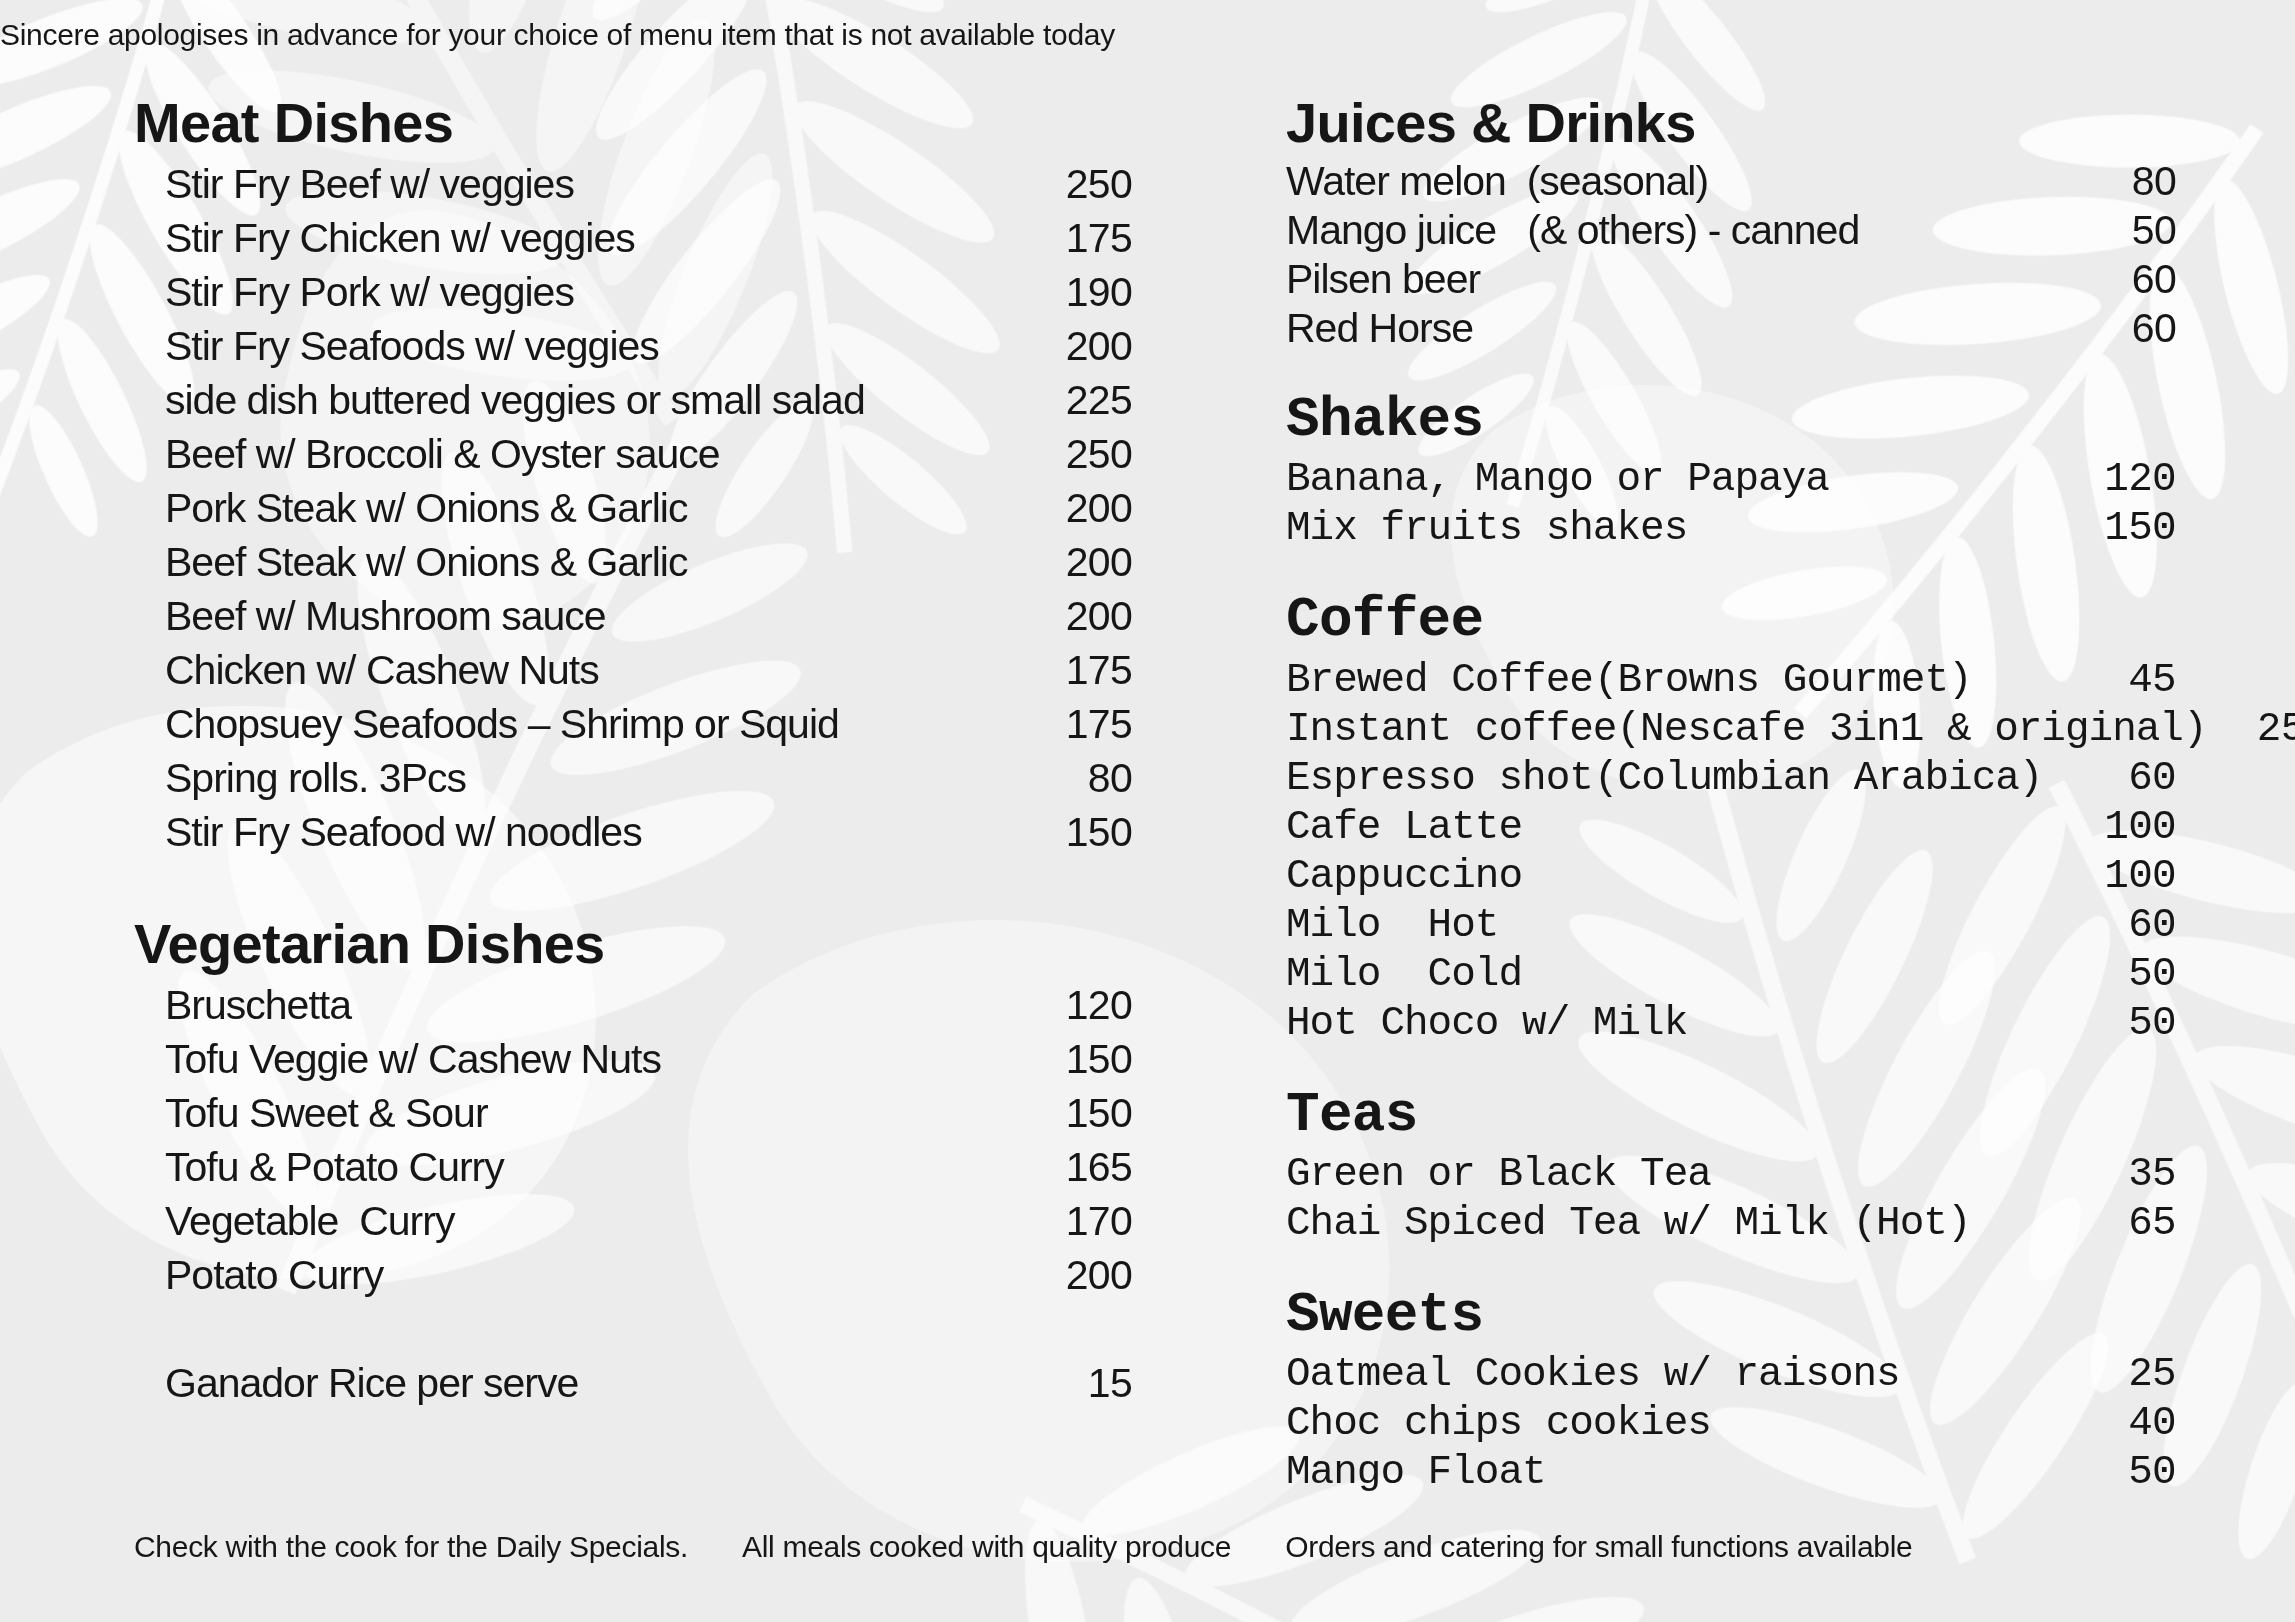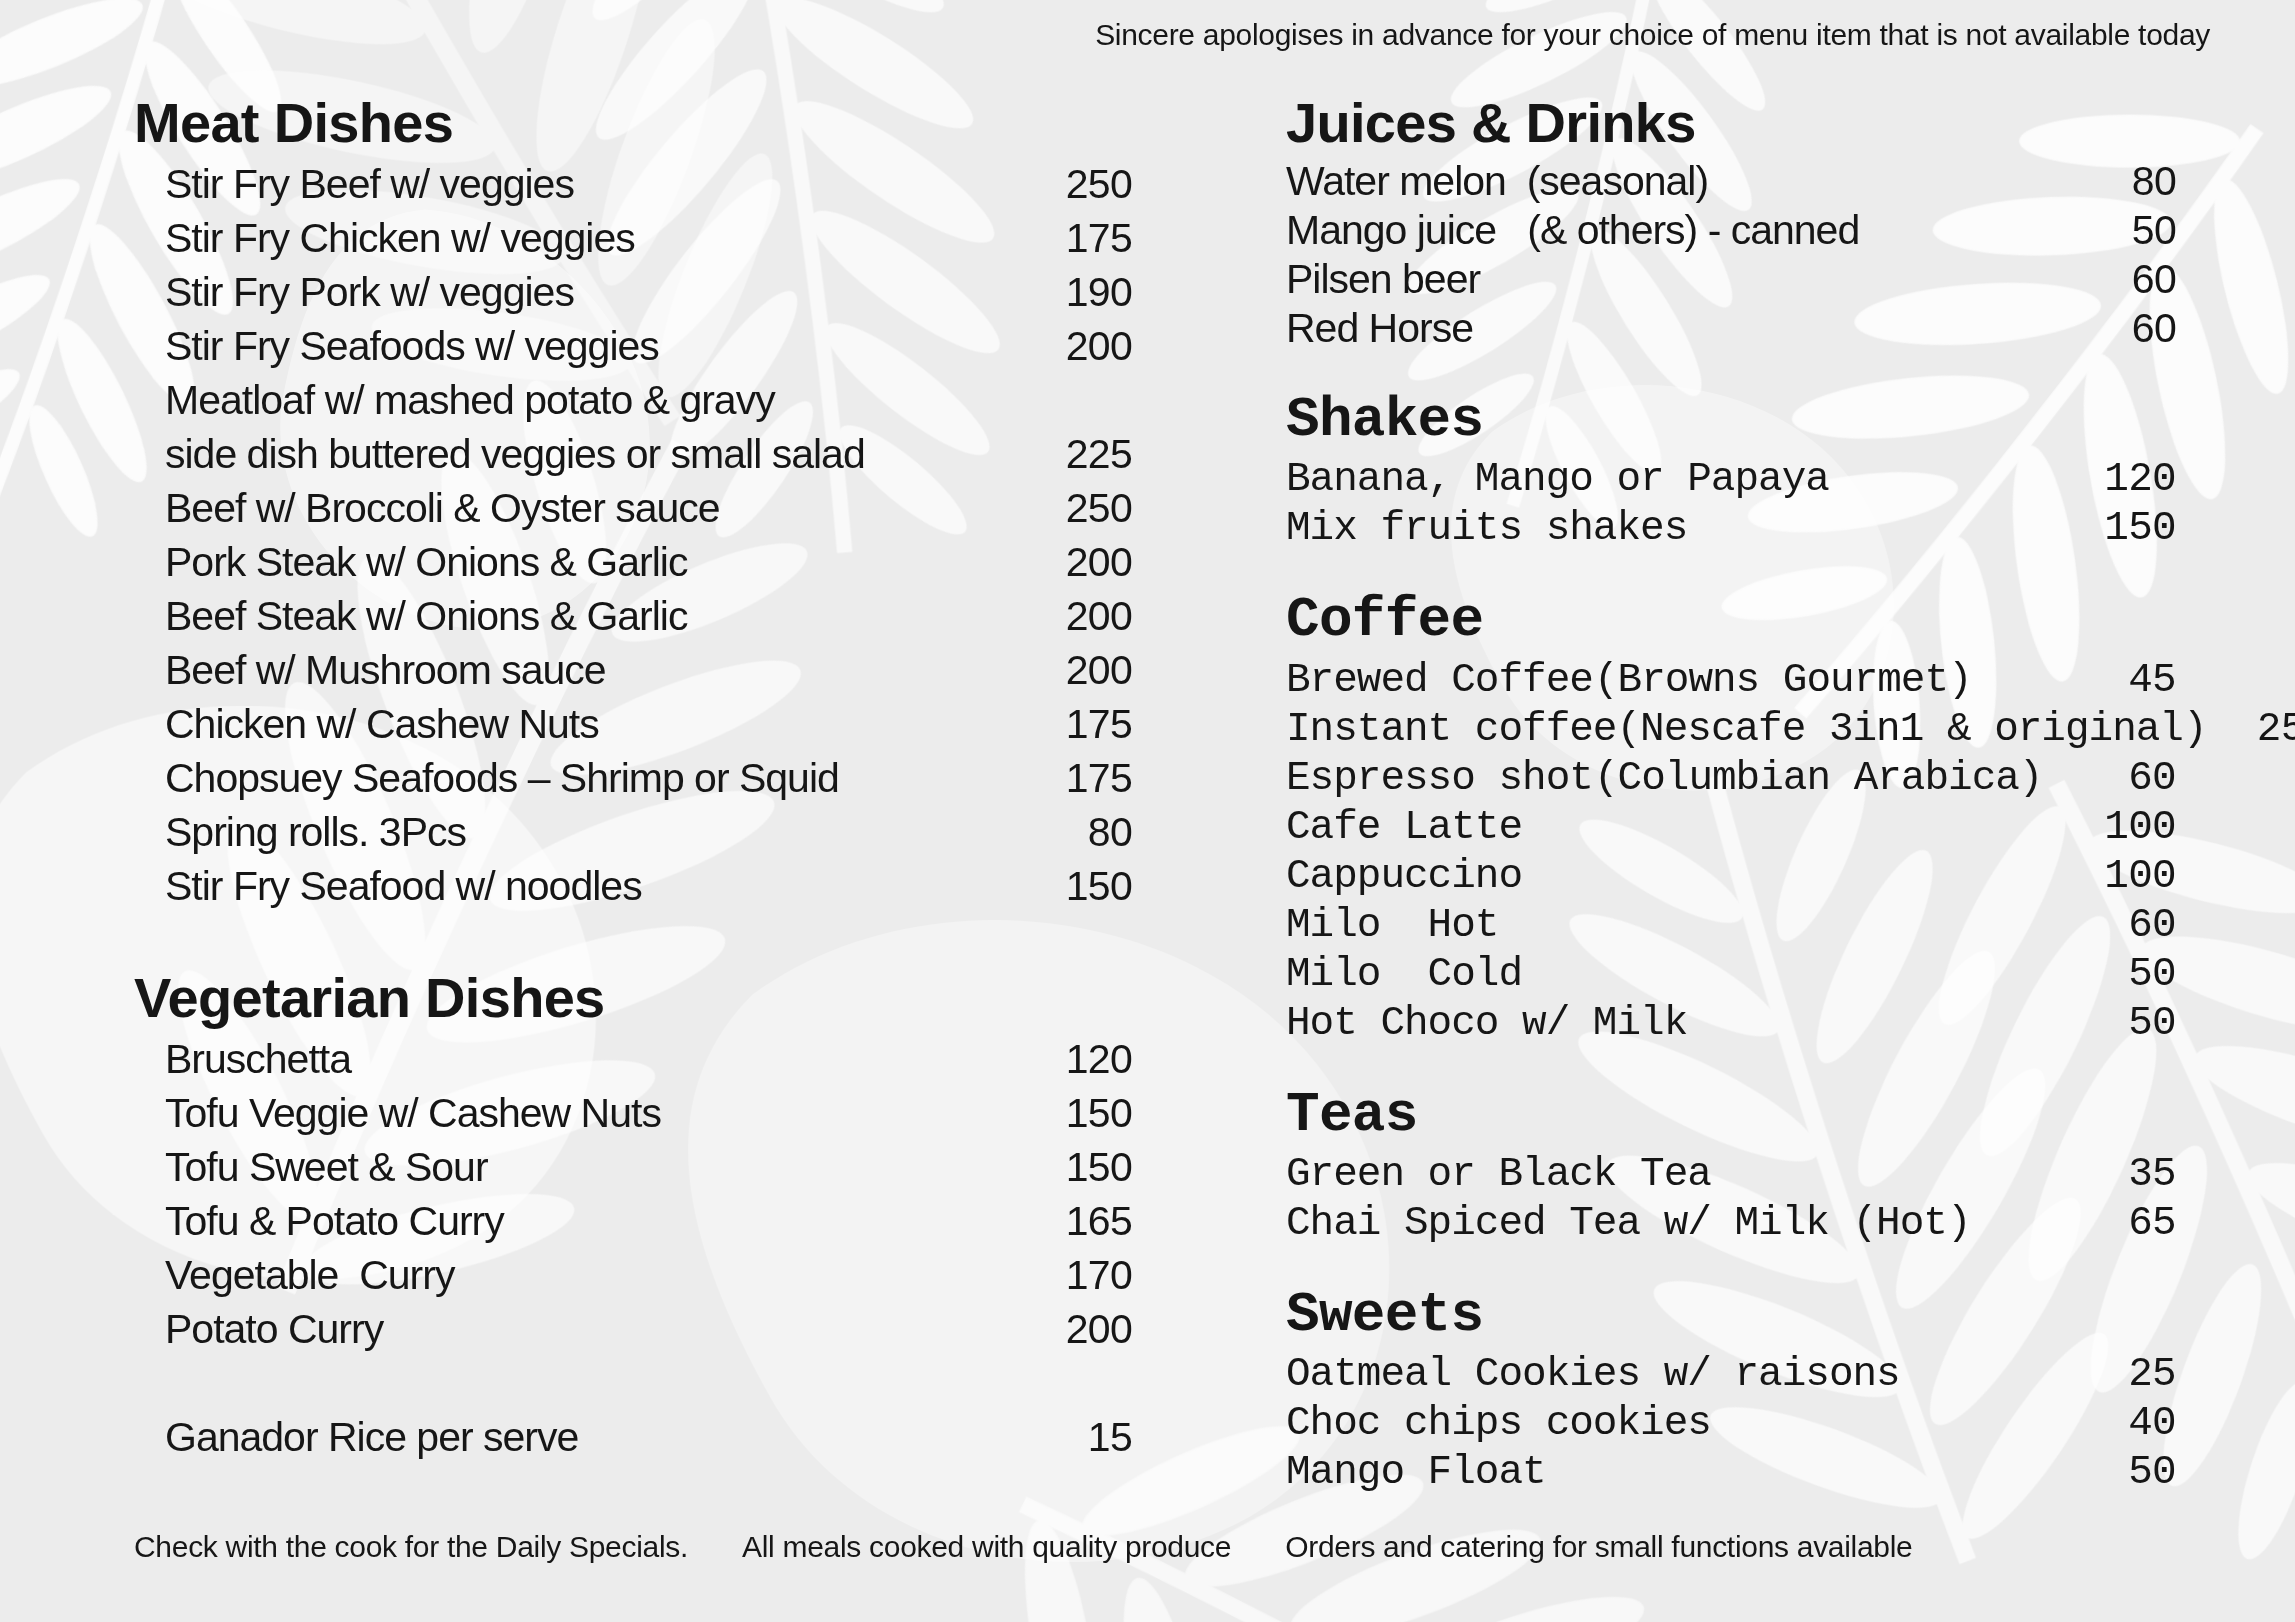--- a/index.html
+++ b/index.html
@@ -3,22 +3,22 @@
 <meta charset="utf-8">
 <style>
   html,body{margin:0;padding:0;}
   body{
     width:2295px;height:1623px;overflow:hidden;position:relative;
     background:#ececec;color:#161616;
     font-family:"Liberation Sans",sans-serif;
   }
   .bg{position:absolute;left:0;top:0;width:2295px;height:1623px;}
   .disclaimer{
-    position:absolute;top:18.3px;left:0;width:2186px;text-align:right;
-    font-size:30px;letter-spacing:-0.3px;padding-left:24px;
+    position:absolute;top:18.3px;left:0;width:2186px;text-align:left;
+    font-size:30px;letter-spacing:-0.3px;
   }
   .col{position:absolute;top:97px;}
   .col-left{left:134px;width:998px;}
   .col-right{left:1286px;width:890px;}
   .col-left section + section{margin-top:59px;}
   .col-right section + section{margin-top:42px;font-family:Liberation Mono, monospace;}
   h2{
     font-size:56px;line-height:51px;margin:0 0 9.2px 0;
     font-weight:bold;letter-spacing:-0.7px;
   }
@@ -90,24 +90,20 @@
         </div>
         <div class="row">
           <span class="item-name">Stir Fry Pork w/ veggies</span>
           <span class="item-price">190</span>
         </div>
         <div class="row">
           <span class="item-name">Stir Fry Seafoods w/ veggies</span>
           <span class="item-price">200</span>
         </div>
         <div class="row">
-          <span class="item-name">Meatloaf w/ mashed potato &amp; gravy</span>
-          <span class="item-price"></span>
-        </div>
-        <div class="row">
           <span class="item-name">side dish buttered veggies or small salad</span>
           <span class="item-price">225</span>
         </div>
         <div class="row">
           <span class="item-name">Beef w/ Broccoli &amp; Oyster sauce</span>
           <span class="item-price">250</span>
         </div>
         <div class="row">
           <span class="item-name">Pork Steak w/ Onions &amp; Garlic</span>
           <span class="item-price">200</span>

